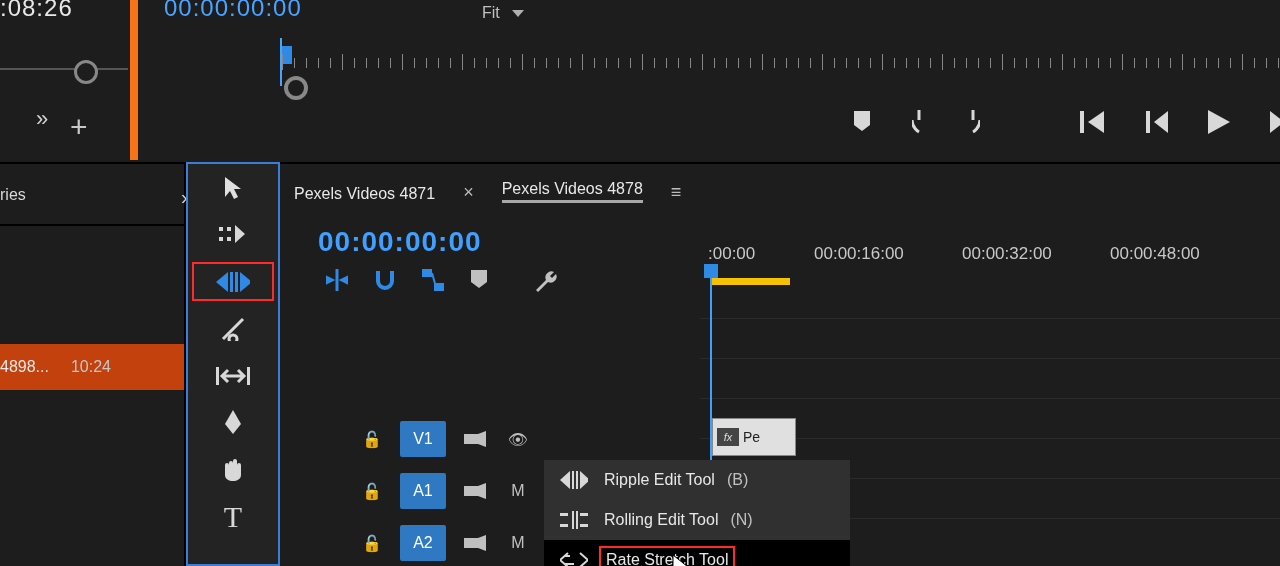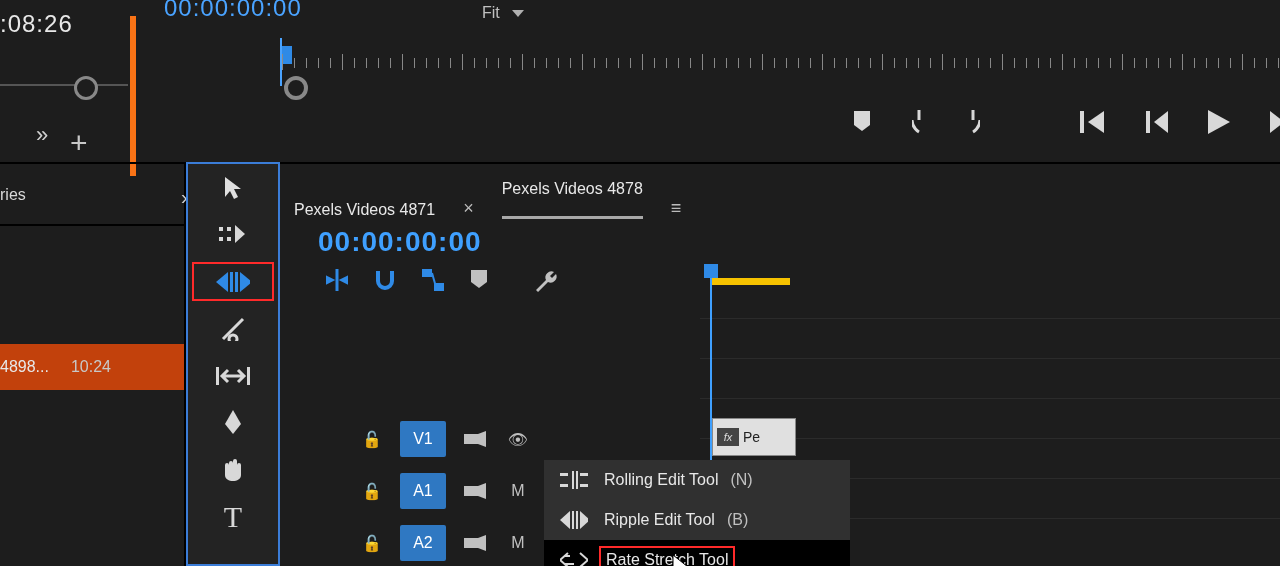--- a/index.html
+++ b/index.html
@@ -1,18 +1,18 @@
 <!DOCTYPE html>
 <html><head>
 <meta charset="utf-8">
 <style>
   html,body{margin:0;padding:0;background:#1d1d1d;font-family:"Segoe UI",Arial,sans-serif;font-size:16px;color:#d0d0d0;overflow:hidden;}
   body{width:1280px;height:566px;position:relative;}
   .top-panel{position:absolute;left:0;top:0;width:1280px;height:160px;}
-  .src-panel{position:absolute;left:0;top:16px;width:130px;height:160px;border-right:6px solid #f97316;}
+  .src-panel{position:absolute;left:0;top:0;width:130px;height:160px;border-right:8px solid #f97316;}
   .prog-panel{position:absolute;left:132px;top:0;width:1148px;height:160px;}
   .tc{font-size:24px;font-weight:400;letter-spacing:1px;color:#4aa3ff;}
   .tc.white{color:#e8e8e8;}
   .zoom-sel{position:absolute;left:350px;top:0;width:105px;height:26px;display:flex;align-items:center;gap:12px;color:#c0c0c0;}
   .chev-down{width:0;height:0;border-left:6px solid transparent;border-right:6px solid transparent;border-top:7px solid #b0b0b0;}
   .mini-ruler{position:absolute;left:148px;top:38px;right:10px;height:48px;border-left:2px solid #4aa3ff;}
   .mini-ruler .tick{position:absolute;top:20px;width:1px;height:10px;background:#888;}
   .mini-ruler .tick.big{height:16px;top:16px;}
   .mini-head{position:absolute;left:0;top:8px;width:10px;height:18px;background:#2f8ae6;}
   .mini-circle{position:absolute;left:2px;top:38px;width:16px;height:16px;border:4px solid #888;border-radius:50%;background:#1d1d1d;}
@@ -34,21 +34,21 @@
   .bin-row{position:absolute;left:0;top:180px;right:0;padding:14px 0 14px 0;display:flex;gap:22px;background:#c2410c;}
   .bin-row .name{color:#e8e8e8;}
   .bin-row .dur{color:#c8c8c8;}
   .toolbox{position:absolute;left:186px;top:162px;width:90px;bottom:0;border:2px solid #3b7dd8;background:#232323;}
   .toolbox .tool{height:47px;display:flex;align-items:center;justify-content:center;color:#d8d8d8;}
   .toolbox .tool.active{outline:2px solid #ff2a2a;outline-offset:-6px;}
   .timeline{position:absolute;left:280px;top:162px;right:0;bottom:0;}
   .tabs{position:absolute;left:14px;top:18px;display:flex;gap:28px;align-items:flex-end;}
   .tabs .tab{color:#e8e8e8;}
   .tabs .close{color:#bbb;font-size:18px;}
-  .tabs .active{border-bottom:3px solid #a8a8a8;padding-bottom:18px;}
+  .tabs .active{border-bottom:3px solid #a8a8a8;padding-bottom:2px;}
   .tl-tc{position:absolute;left:38px;top:64px;font-size:28px;font-weight:600;letter-spacing:1px;color:#3fa0ff;}
   .tl-btns{position:absolute;left:46px;top:106px;display:flex;gap:26px;align-items:center;}
   .tl-btns>div{color:#2f8ae6;}
   .tl-btns .gray{color:#c0c0c0;}
   .tracks-head{position:absolute;left:82px;top:255px;display:flex;flex-direction:column;gap:8px;}
   .trk{display:flex;align-items:center;gap:18px;height:44px;}
   .trk .lock{color:#c8c8c8;}
   .trk .badge{width:46px;height:36px;display:flex;align-items:center;justify-content:center;background:#2f78c2;color:#fff;font-weight:500;border-radius:2px;}
   .trk .ctl{color:#c0c0c0;width:24px;text-align:center;}
   .ruler{position:absolute;left:416px;top:82px;right:0;height:40px;}
@@ -320,20 +320,26 @@
           <path d="M1 0h16v12l-8 6-8-6z" fill="#c0c0c0"></path>
         </svg>
       </div>
     <div class="gray" style="margin-left:20px;">
         <svg width="24" height="24">
           <path d="M22 6a6 6 0 01-8 8L4 24l-2-2L12 12a6 6 0 018-8l-4 4 2 2z" fill="#c0c0c0"></path>
         </svg>
       </div>
   </div>
 
+  <div class="ruler">
+    <span class="mk" style="left:12px">:00:00</span>
+    <span class="mk" style="left:118px">00:00:16:00</span>
+    <span class="mk" style="left:266px">00:00:32:00</span>
+    <span class="mk" style="left:414px">00:00:48:00</span>
+  </div>
 
   <div class="track-lines">
     <div style="top:0"></div>
       <div style="top:40px"></div>
       <div style="top:80px"></div>
     <div style="top:120px"></div>
       <div style="top:160px"></div>
       <div style="top:200px"></div>
   </div>
 
@@ -386,40 +392,40 @@
   </div>
   <div class="clip-a">
     <span class="fx-badge" style="position:absolute;left:2px;top:2px">fx</span>
     <div class="wave"></div>
   </div>
 </div>
 
 <div class="ctx-menu">
   <div class="ctx-item">
     <svg width="28" height="18">
+        <path d="M10 0v18L0 9z" fill="#d8d8d8"></path>
+        <rect x="12" y="0" width="2" height="18" fill="#d8d8d8"></rect>
+        <rect x="16" y="0" width="2" height="18" fill="#d8d8d8"></rect>
+        <path d="M20 0v18l10-9z" fill="#d8d8d8"></path>
+      </svg>
+    <span class="lbl">Ripple Edit Tool</span>
+    <span class="sc">(B)</span>
+  </div>
+  <div class="ctx-item">
+    <svg width="28" height="18">
         <rect x="0" y="2" width="8" height="3" fill="#d8d8d8"></rect>
         <rect x="0" y="13" width="8" height="3" fill="#d8d8d8"></rect>
         <rect x="12" y="0" width="2" height="18" fill="#d8d8d8"></rect>
         <rect x="16" y="0" width="2" height="18" fill="#d8d8d8"></rect>
         <rect x="20" y="2" width="8" height="3" fill="#d8d8d8"></rect>
         <rect x="20" y="13" width="8" height="3" fill="#d8d8d8"></rect>
       </svg>
     <span class="lbl">Rolling Edit Tool</span>
     <span class="sc">(N)</span>
   </div>
-  <div class="ctx-item">
-    <svg width="28" height="18">
-        <path d="M10 0v18L0 9z" fill="#d8d8d8"></path>
-        <rect x="12" y="0" width="2" height="18" fill="#d8d8d8"></rect>
-        <rect x="16" y="0" width="2" height="18" fill="#d8d8d8"></rect>
-        <path d="M20 0v18l10-9z" fill="#d8d8d8"></path>
-      </svg>
-    <span class="lbl">Ripple Edit Tool</span>
-    <span class="sc">(B)</span>
-  </div>
   <div class="ctx-item hl">
     <svg width="28" height="18">
         <path d="M8 2L0 9l8 7M4 5h6M4 13h10M20 2l8 7-8 7" stroke="#d8d8d8" stroke-width="2" fill="none"></path>
       </svg>
     <span class="lbl">Rate Stretch Tool</span>
   </div>
 </div>
 
 <svg class="cursor" width="18" height="24">
     <path d="M1 1l0 18 5-5 3 8 4-2-3-7 6 0z" fill="#fff" stroke="#000"></path>

